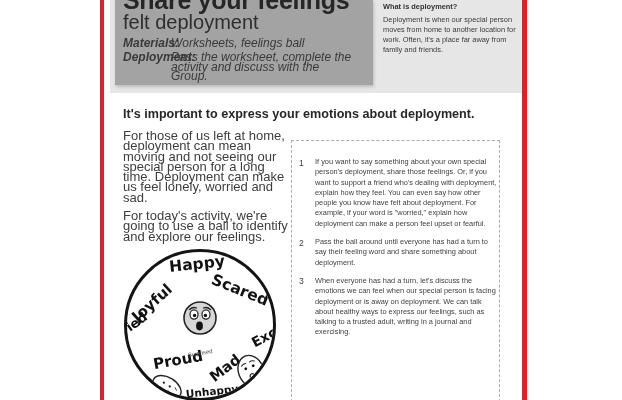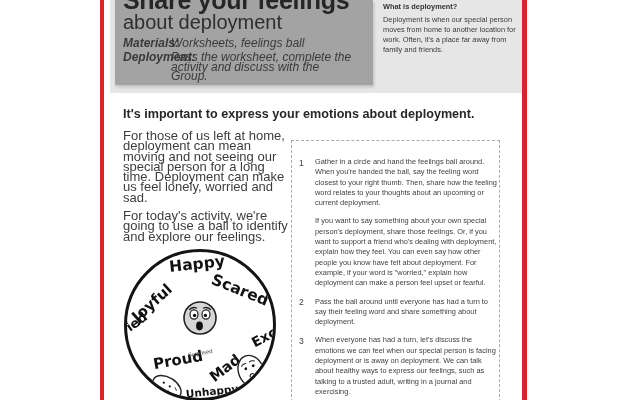--- a/index.html
+++ b/index.html
@@ -75,21 +75,21 @@
 
 <div class="screen">
 
   <div class="red-rule left"></div>
   <div class="red-rule right"></div>
 
   <div class="band"></div>
 
   <div class="title-card">
     <div class="title-l1">Share your feelings</div>
-    <div class="title-l2">about deployment</div>
+    <div class="title-l2">felt deployment</div>
     <div class="meta-row materials">
       <div class="meta-label">Materials:</div>
       <div class="meta-value">Worksheets, feelings ball</div>
     </div>
     <div class="meta-row directions">
       <div class="meta-label">Deployment:</div>
       <div class="meta-value">Pass the worksheet, complete the activity and discuss with the Group.</div>
     </div>
   </div>
 
@@ -144,21 +144,20 @@
       <path d="M11 14 Q15 17 20 13" fill="none" stroke="#222" stroke-width="1"></path>
       <path d="M24 7 l3 2" stroke="#222" stroke-width="0.8"></path>
     </svg>
   </div>
 
   <div class="activity-box">
 
     <div class="step">
       <div class="step-num">1</div>
       <div class="step-body">
-        <p>Gather in a circle and hand the feelings ball around. When you're handed the ball, say the feeling word closest to your right thumb. Then, share how the feeling word relates to your thoughts about an upcoming or current deployment.</p>
         <p>If you want to say something about your own special person's deployment, share those feelings. Or, if you want to support a friend who's dealing with deployment, explain how they feel. You can even say how other people you know have felt about deployment. For example, if your word is "worried," explain how deployment can make a person feel upset or fearful.</p>
       </div>
     </div>
 
     <div class="step">
       <div class="step-num">2</div>
       <div class="step-body">
         <p>Pass the ball around until everyone has had a turn to say their feeling word and share something about deployment.</p>
       </div>
     </div>

